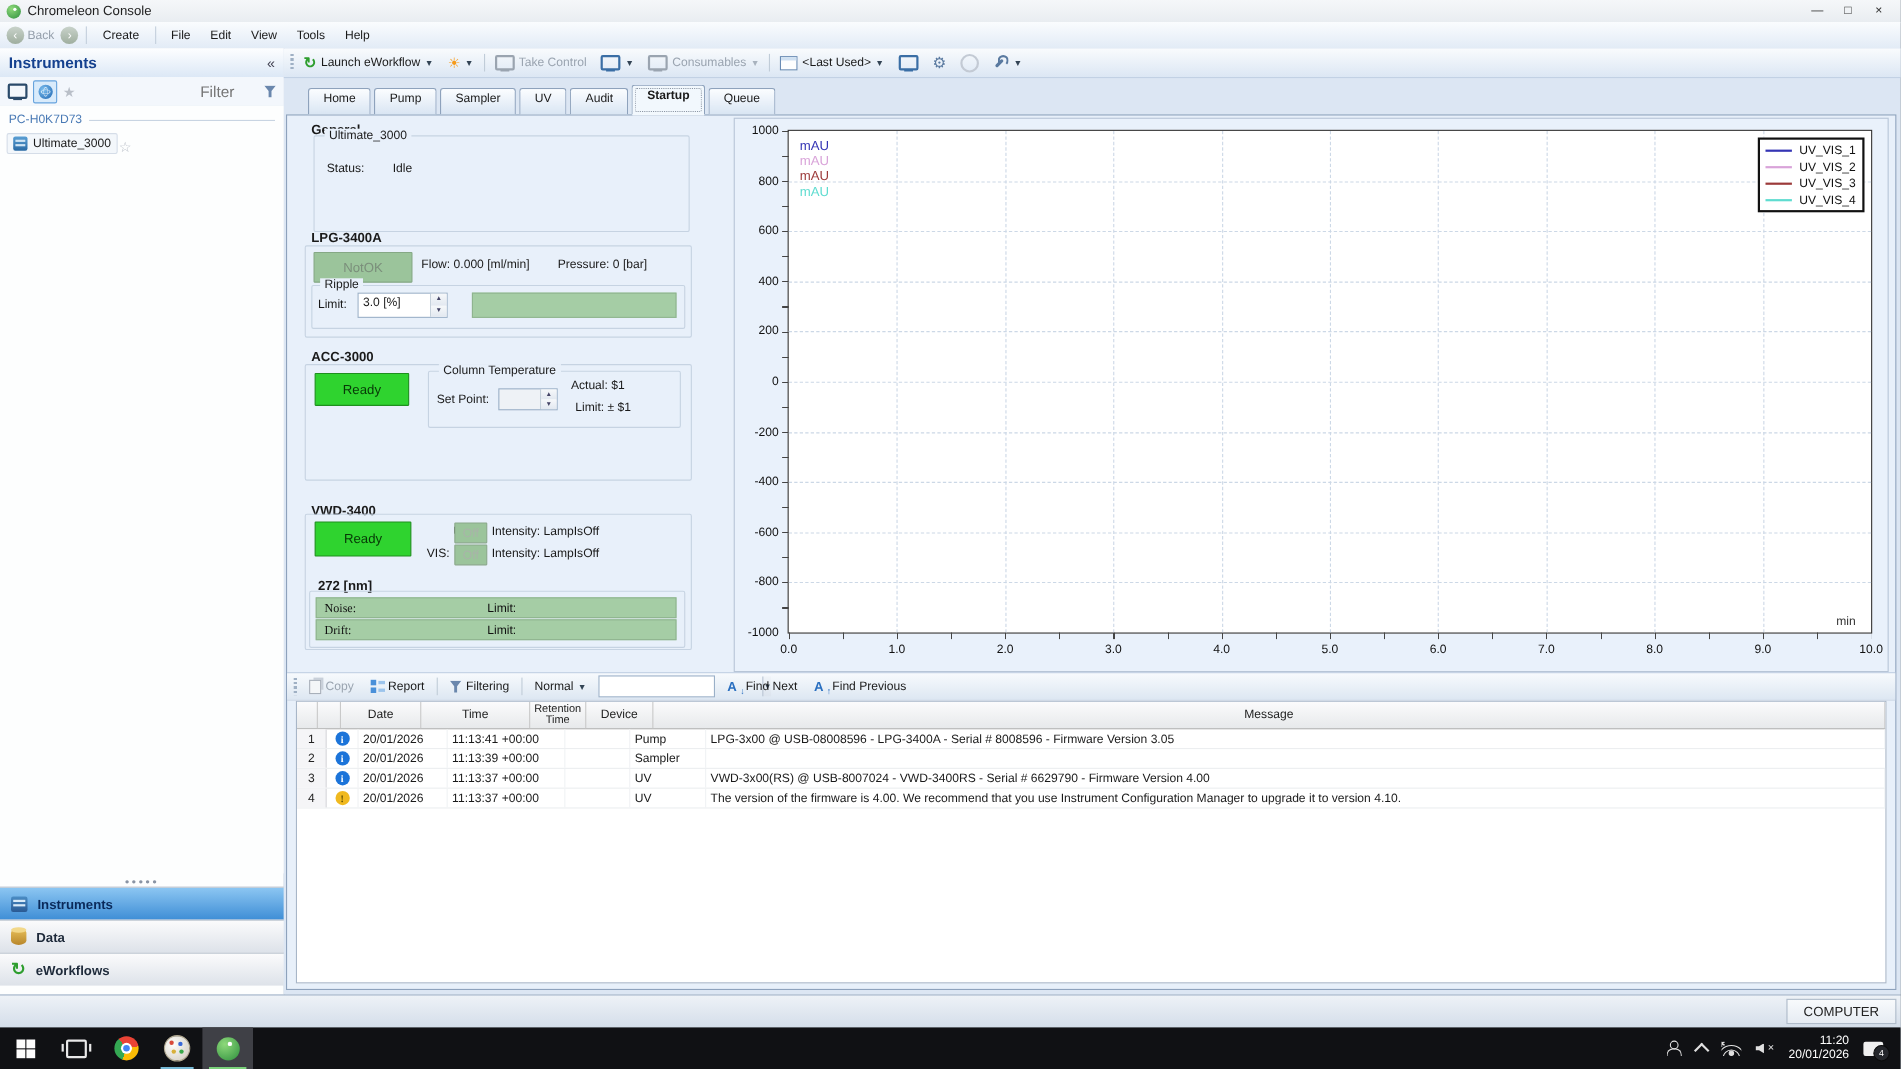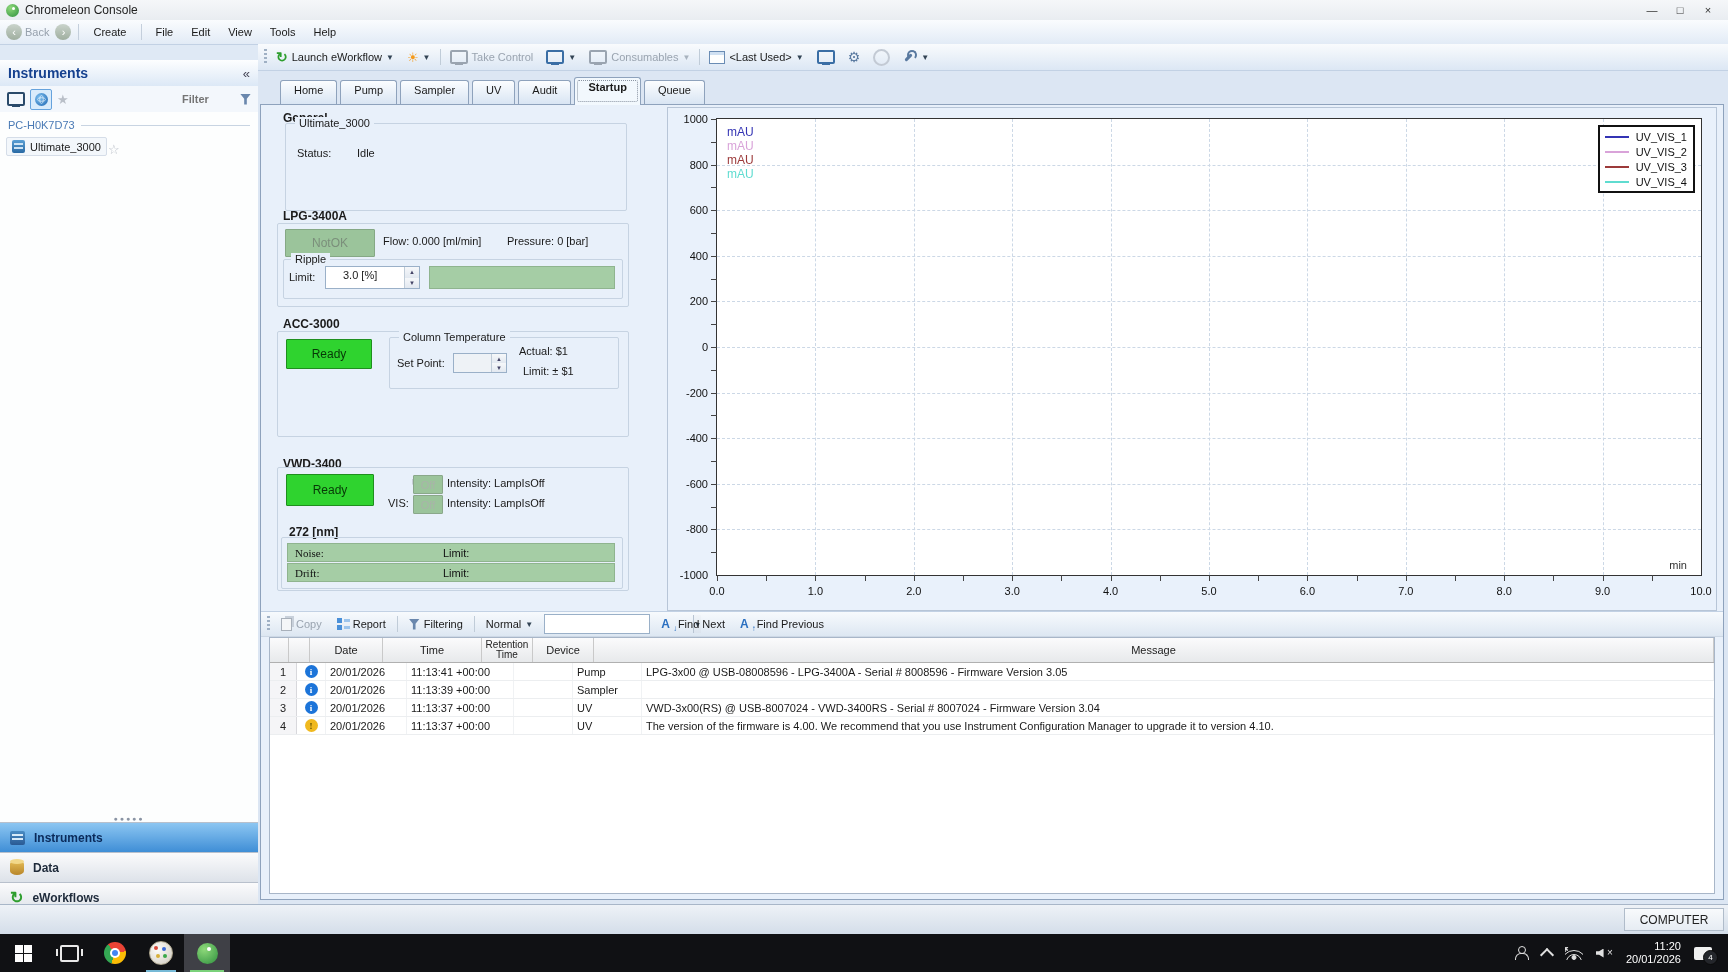--- a/index.html
+++ b/index.html
@@ -18,35 +18,35 @@
   
   #menubar{position:absolute;left:0;top:20px;right:0;height:24px;background:linear-gradient(#fafcfe,#e2ebf6);
            border-bottom:1px solid #c2d1e4;display:flex;align-items:center;padding:0 4px;}
   .navcirc{width:16px;height:16px;border-radius:50%;background:linear-gradient(#c9d3cb,#9fae9f);color:#fff;
            display:flex;align-items:center;justify-content:center;font-size:11px;margin:0 2px;}
   .backlbl{color:#96a0ac;margin:0 4px 0 1px;}
   .msep{width:1px;height:16px;background:#c4cfdc;margin:0 5px;}
   .mitem{padding:3px 9px;color:#1a1a1a;}
 
   
-  #sidebar{position:absolute;left:0;top:60px;width:258px;height:860px;background:#fdfefe;border-right:1px solid #90a2ba;}
+  #sidebar{position:absolute;left:0;top:44px;width:258px;height:860px;background:#fdfefe;border-right:1px solid #90a2ba;}
   .sb-header{position:absolute;top:0;left:0;right:0;height:26px;background:linear-gradient(#fdfeff,#dce8f6);
              display:flex;align-items:center;padding:0 8px;border-bottom:1px solid #e0e8f2;}
   .sb-title{font-weight:bold;font-size:14px;color:#15418f;}
   .collapse{margin-left:auto;color:#445;font-size:13px;}
   .sb-tools{position:absolute;top:26px;left:0;right:0;height:26px;display:flex;align-items:center;gap:5px;
             padding:0 7px;background:#f3f7fc;border-bottom:1px solid #dde6f0;}
   .globe-box{width:20px;height:19px;border:1px solid #66a3dd;background:#d9ebfb;border-radius:2px;
              display:flex;align-items:center;justify-content:center;}
   .globe{width:13px;height:13px;border-radius:50%;background:radial-gradient(circle at 35% 35%,#7ec0f0,#1c64b0);position:relative;}
   .globe::before{content:"";position:absolute;inset:2px;border:1px solid rgba(255,255,255,.75);border-radius:50%;transform:scaleX(.45);}
   .globe::after{content:"";position:absolute;inset:2px;border:1px solid rgba(255,255,255,.75);border-radius:50%;transform:scaleY(.45);}
   .star{color:#b9bfc8;font-size:13px;}
   .sb-filter{margin-left:auto;display:flex;align-items:center;gap:4px;}
-  .sb-filter input{width:52px;border:none;background:transparent;color:#8a94a2;font-size:11px;outline:none;font-weight:bold;}
+  .sb-filter input{width:52px;border:none;background:transparent;color:#8a94a2;font-size:14px;outline:none;}
   .funnel{width:11px;height:11px;background:#6a87ad;clip-path:polygon(0 0,100% 0,62% 48%,62% 100%,38% 100%,38% 48%);}
   .monitor{width:14px;height:10px;border:2px solid #3a6ea5;border-radius:2px;position:relative;display:inline-block;}
   .monitor::after{content:"";position:absolute;top:100%;left:50%;transform:translateX(-50%);margin-top:1px;width:8px;height:2px;background:inherit;background:#3a6ea5;}
   .monitor.m-dark{border-color:#2a4a6a;}.monitor.m-dark::after{background:#2a4a6a;}
   .monitor.m-gray{border-color:#9aa4b0;}.monitor.m-gray::after{background:#9aa4b0;}
   .sb-tree{position:absolute;top:52px;left:0;right:0;bottom:110px;background:#fdfefe;}
   .grp{display:flex;align-items:center;gap:6px;padding:7px 8px 2px;color:#4a7ab5;}
   .grp::after{content:"";flex:1;height:1px;background:#c8d4e2;}
   .inst{display:flex;align-items:center;gap:5px;margin:4px 6px;padding:2px 5px;width:fit-content;
         border:1px solid #d5dde8;background:#f3f7fb;border-radius:2px;}
@@ -349,21 +349,21 @@
       <div class="lbl" style="left:96px;top:42px;">Idle</div>
 
       <div class="sec-title" style="left:22px;top:104px;">LPG-3400A</div>
       <div class="gb" style="left:16px;top:118px;width:350px;height:82px;"></div>
       <div class="btn-state notok" style="left: 24px; top: 124px; width: 88px; height: 26px; background-color: rgb(155, 196, 155);">NotOK</div>
       <div class="lbl" style="left:122px;top:130px;">Flow: 0.000 [ml/min]</div>
       <div class="lbl" style="left:246px;top:130px;">Pressure: 0 [bar]</div>
       <div class="gb" style="left:22px;top:154px;width:338px;height:38px;"></div>
       <div class="gb-label" style="left:30px;top:148px;">Ripple</div>
       <div class="lbl" style="left:28px;top:166px;">Limit:</div>
-      <div class="spin" style="left:64px;top:161px;width:80px;height:21px;padding-left:13px;">
+      <div class="spin" style="left:64px;top:161px;width:80px;height:21px;">
         <span class="val">3.0 [%]</span>
         <span class="sb">
             <span>▲</span>
             <span>▼</span>
           </span>
       </div>
       <div class="gbar" style="left: 168px; top: 161px; width: 184px; height: 21px; background-color: rgb(165, 205, 165);"></div>
 
       <div class="sec-title" style="left:22px;top:212px;">ACC-3000</div>
       <div class="gb" style="left:16px;top:226px;width:350px;height:104px;"></div>
@@ -550,21 +550,21 @@
           </div>
           <div class="trow">
             <span class="td c0">3</span>
             <span class="td c1">
                 <span class="sev information">i</span>
               </span>
             <span class="td c2">20/01/2026</span>
             <span class="td c3">11:13:37 +00:00</span>
             <span class="td c4"></span>
             <span class="td c5">UV</span>
-            <span class="td c6">VWD-3x00(RS) @ USB-8007024 - VWD-3400RS - Serial # 8007024 - Firmware Version 3.04</span>
+            <span class="td c6">VWD-3x00(RS) @ USB-8007024 - VWD-3400RS - Serial # 6629790 - Firmware Version 4.00</span>
           </div>
           <div class="trow">
             <span class="td c0">4</span>
             <span class="td c1">
                 <span class="sev warning">!</span>
               </span>
             <span class="td c2">20/01/2026</span>
             <span class="td c3">11:13:37 +00:00</span>
             <span class="td c4"></span>
             <span class="td c5">UV</span>

